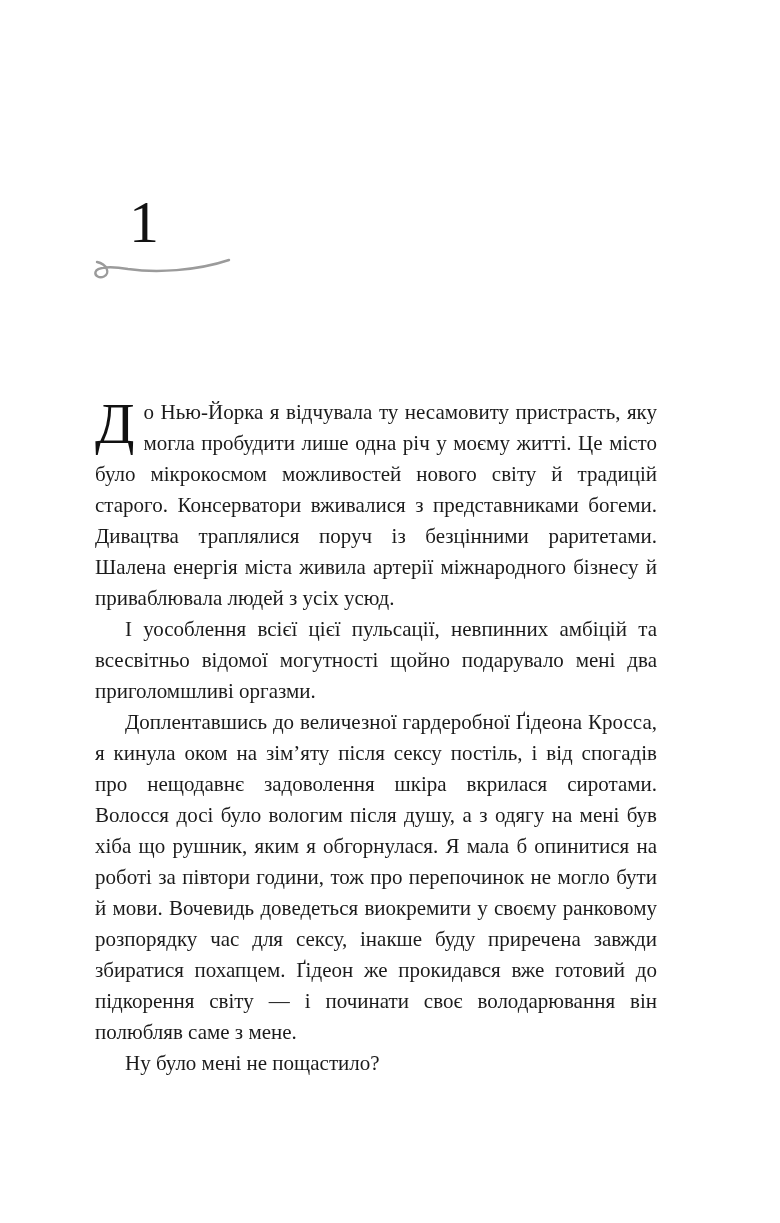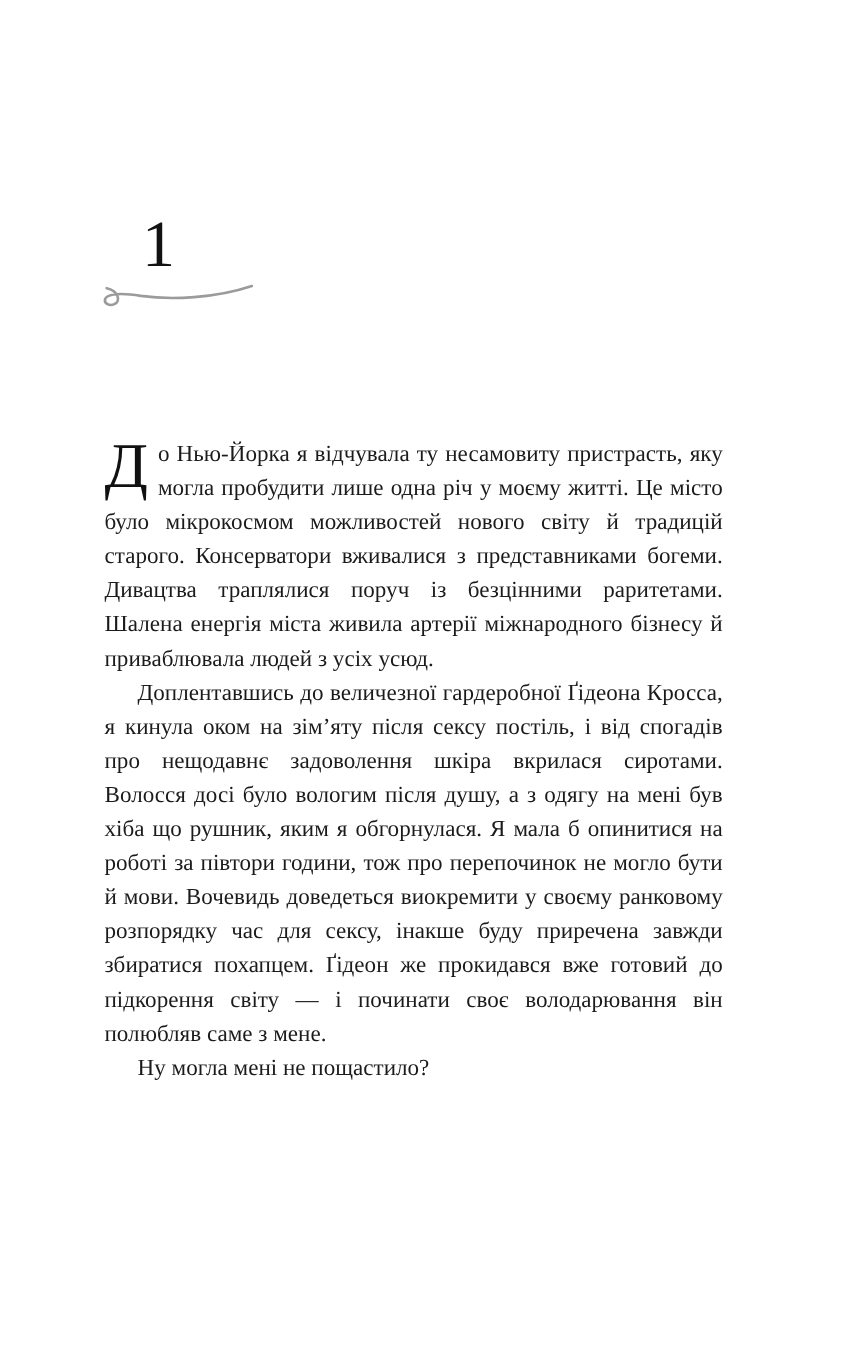--- a/index.html
+++ b/index.html
@@ -63,24 +63,27 @@
   <svg class="flourish" width="140" height="28" viewBox="0 0 140 28" aria-hidden="true">
     <path d="M137 7 C104 18 64 20 36 16 C18 13 5 14 3.5 19 C2.5 23 7.5 25.5 12 23.5 C18.5 20.5 15 11 5 9" fill="none" stroke="#9b9b9b" stroke-width="2.4" stroke-linecap="round"></path>
   </svg>
 
   <div class="body-text">
 
     <p class="para first">
       <span class="dropcap">Д</span><span>о Нью-Йорка я відчувала ту несамовиту пристрасть, яку могла пробудити лише одна річ у моєму житті. Це місто було мікрокосмом можливостей нового світу й традицій старого. Консерватори вживалися з представниками богеми. Дивацтва траплялися поруч із безцінними раритетами. Шалена енергія міста живила артерії міжнародного бізнесу й приваблювала людей з усіх усюд.</span>
     </p>
 
+    <p class="para">
+      <span>І уособлення всієї цієї пульсації, невпинних амбіцій та всесвітньо відомої могутності щойно подарувало мені два приголомшливі оргазми.</span>
+    </p>
 
     <p class="para">
       <span>Доплентавшись до величезної гардеробної Ґідеона Кросса, я кинула оком на зім’яту після сексу постіль, і від спогадів про нещодавнє задоволення шкіра вкрилася сиротами. Волосся досі було вологим після душу, а з одягу на мені був хіба що рушник, яким я обгорнулася. Я мала б опинитися на роботі за півтори години, тож про перепочинок не могло бути й мови. Вочевидь доведеться виокремити у своєму ранковому розпорядку час для сексу, інакше буду приречена завжди збиратися похапцем. Ґідеон же прокидався вже готовий до підкорення світу — і починати своє володарювання він полюбляв саме з мене.</span>
     </p>
 
     <p class="para">
-      <span>Ну могла мені не пощастило?</span>
+      <span>Ну було мені не пощастило?</span>
     </p>
 
   </div>
 
 </div>
 
 </body></html>

